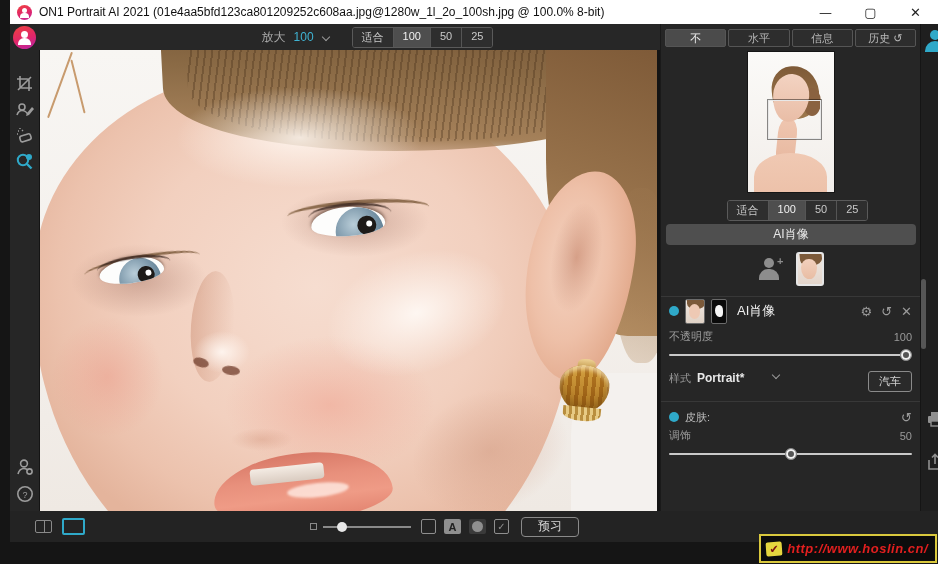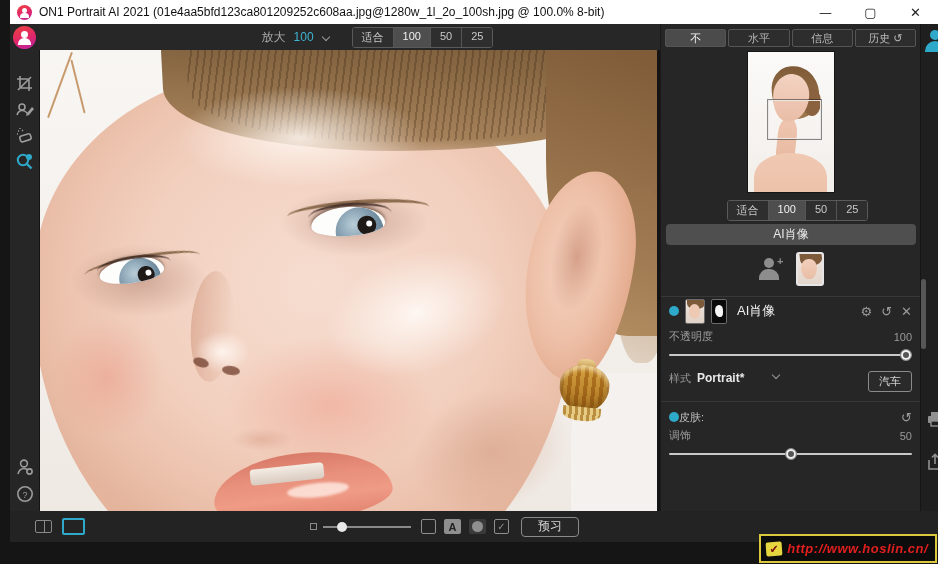--- a/index.html
+++ b/index.html
@@ -177,21 +177,21 @@
   .row .val { margin-left:auto; font-size:11px; color:#9a9a9a; }
   .slider { position:relative; margin:5px 8px 0 8px; height:12px; }
   .slider .track { position:absolute; left:0; right:0; top:5px; height:2px; background:#c9c9c9; border-radius:1px; }
   .slider .handle { position:absolute; top:0; width:12px; height:12px; border-radius:50%; background:#f2f2f2;
     border:1px solid #888; box-shadow:inset 0 0 0 2px #f2f2f2, inset 0 0 0 5px #555; }
   .style-row { display:flex; align-items:flex-start; padding:0 8px; margin-top:10px; height:22px; }
   .style-value { font-size:12px; color:#e8e8e8; font-weight:bold; margin-left:6px; }
   .style-row .chev { margin-left:28px; }
   .auto-btn { margin-left:auto; font-size:11px; color:#d0d0d0; border:1px solid #8a8a8a; border-radius:3px; padding:2px 10px; background:#2a2a2a; }
   .divider { height:1px; background:#383838; margin:8px 0 6px 0; }
-  .skin-row { display:flex; align-items:center; padding:0 8px; gap:0; height:18px; }
+  .skin-row { display:flex; align-items:center; padding:0 8px; gap:6px; height:18px; }
   .skin-row .lbl2 { font-size:11px; color:#bdbdbd; }
   .skin-row .undo { margin-left:auto; font-size:13px; color:#9b9b9b; }
   .detail-row { display:flex; align-items:center; padding:0 10px; margin-top:14px; gap:6px; }
   .detail-chev { width:7px; height:7px; position:relative; }
   .detail-chev::before { content:""; position:absolute; left:0; top:1px; width:5px; height:5px;
     border-right:1.5px solid #9a9a9a; border-top:1.5px solid #9a9a9a; transform:rotate(45deg); }
   .detail-row .lbl { font-size:11px; color:#9a9a9a; }
 
   
   .right-strip { width:28px; background:#1f1f1f; flex:0 0 auto; position:relative; border-left:1px solid #151515; }

